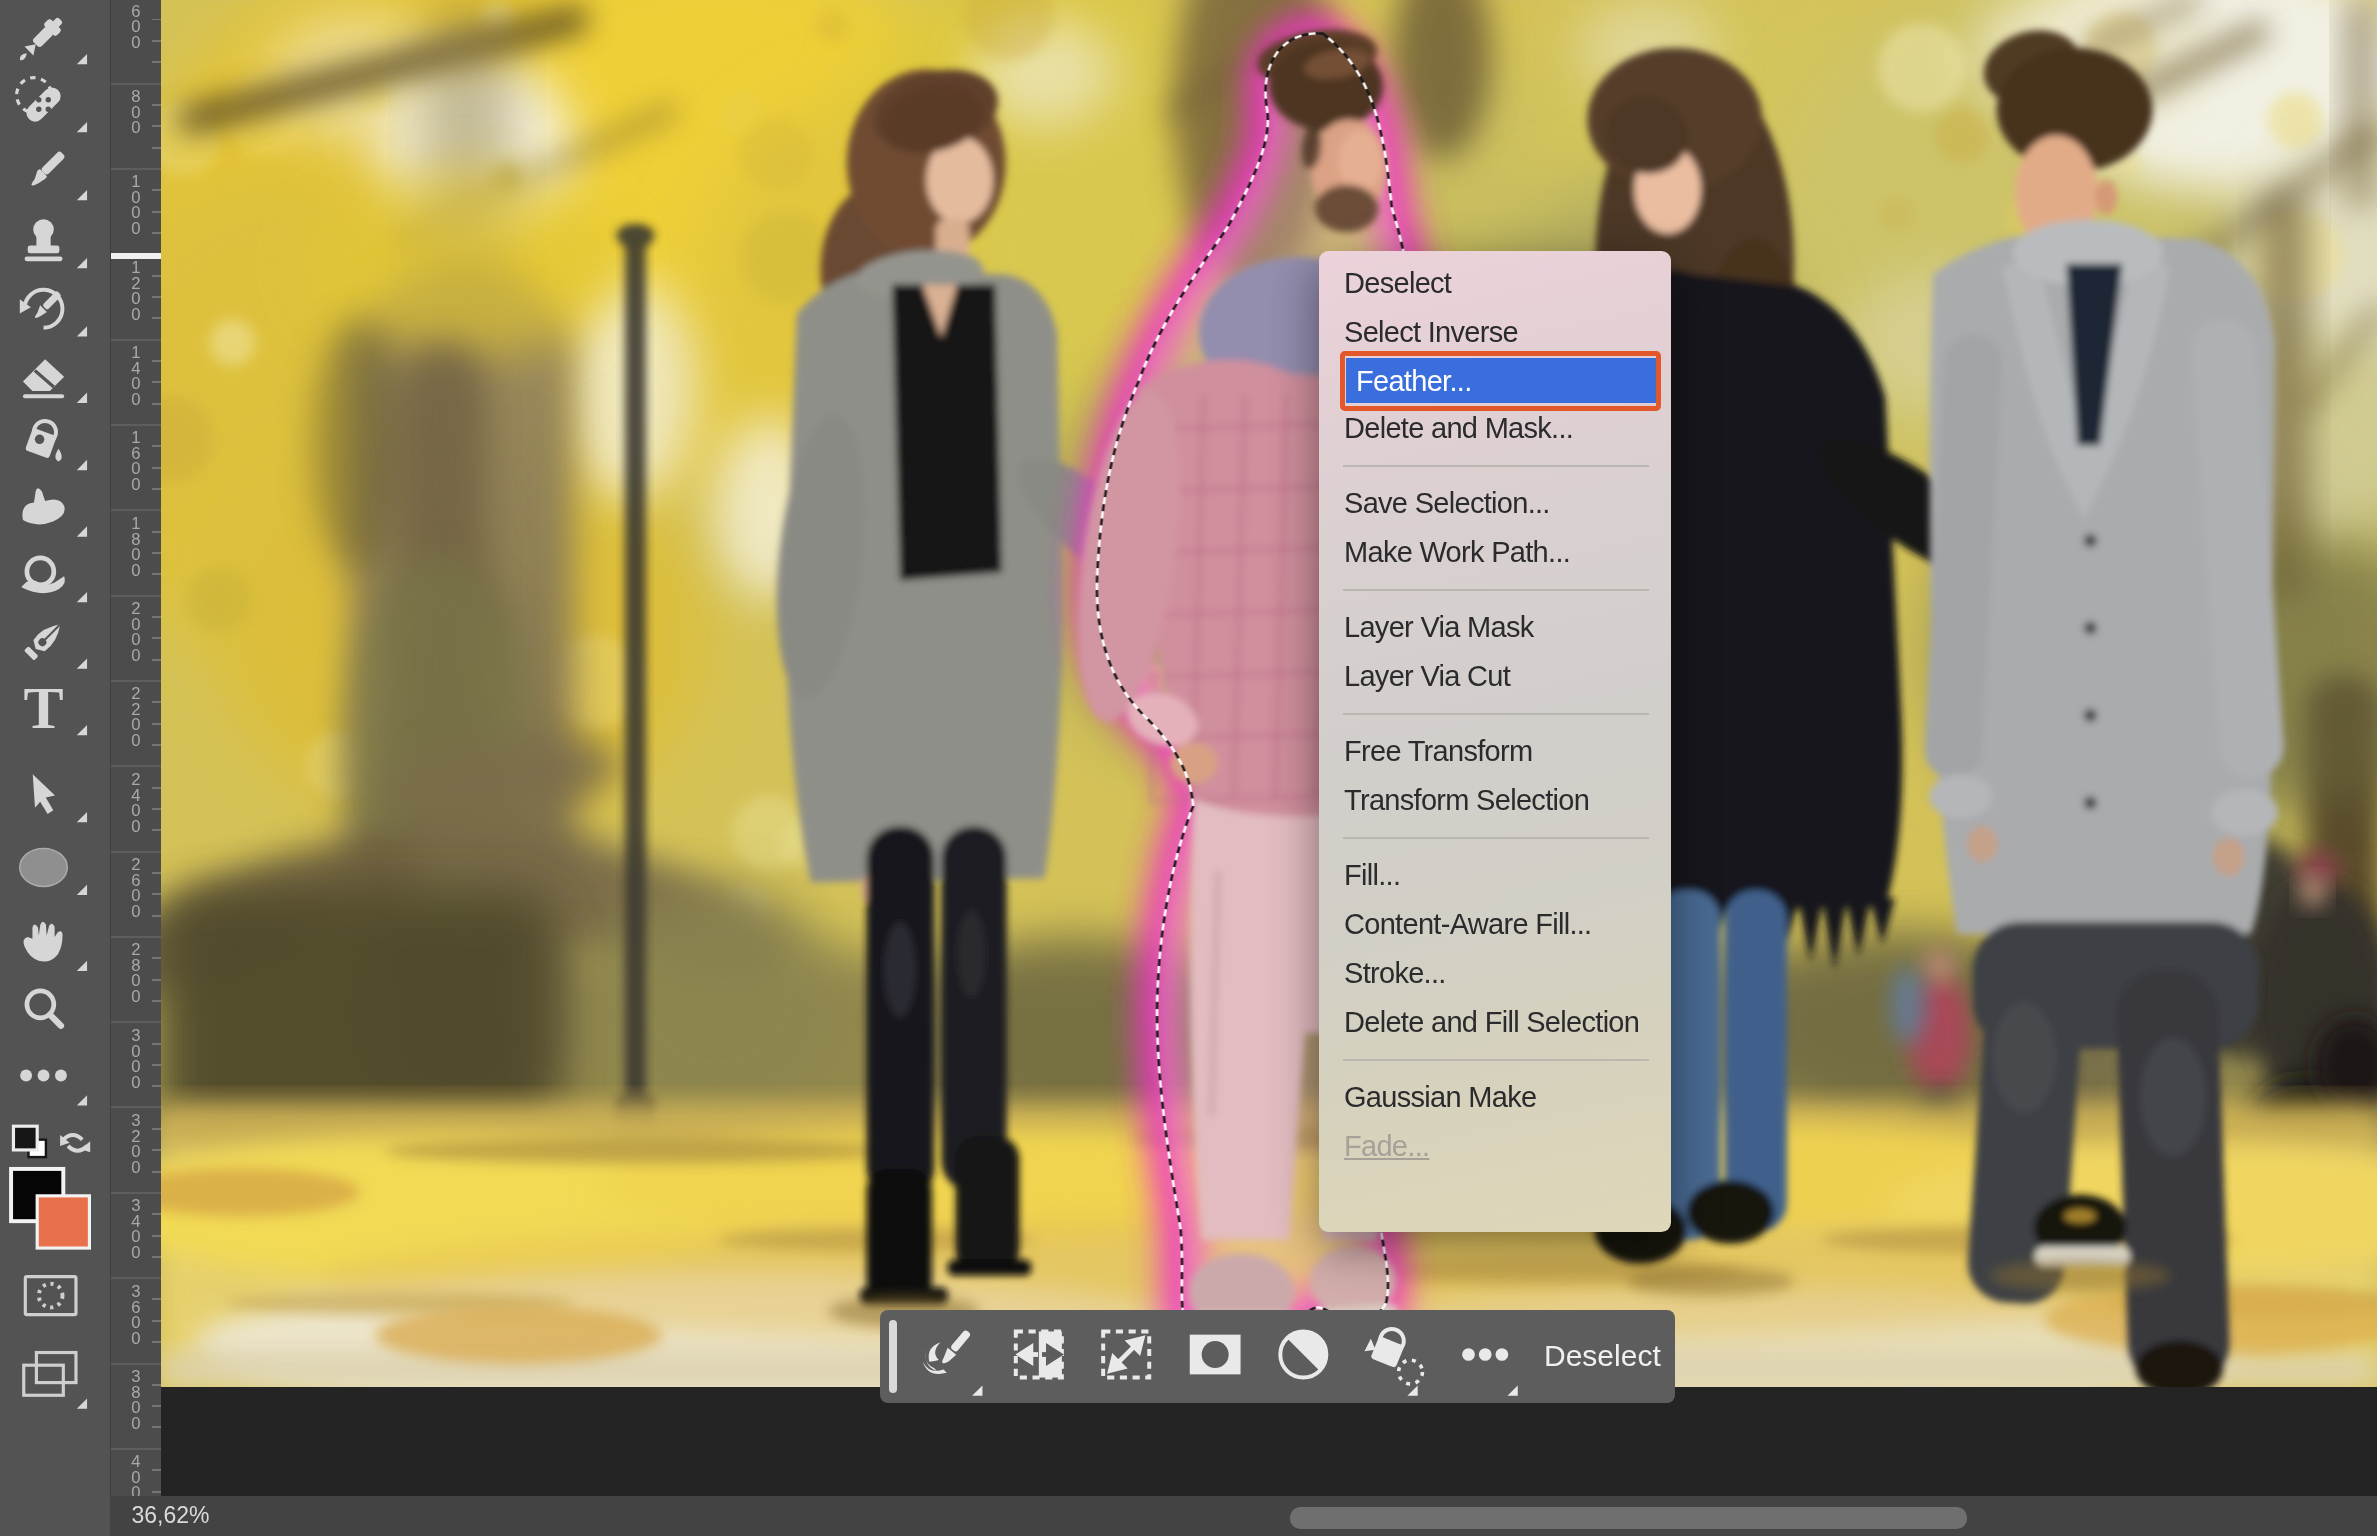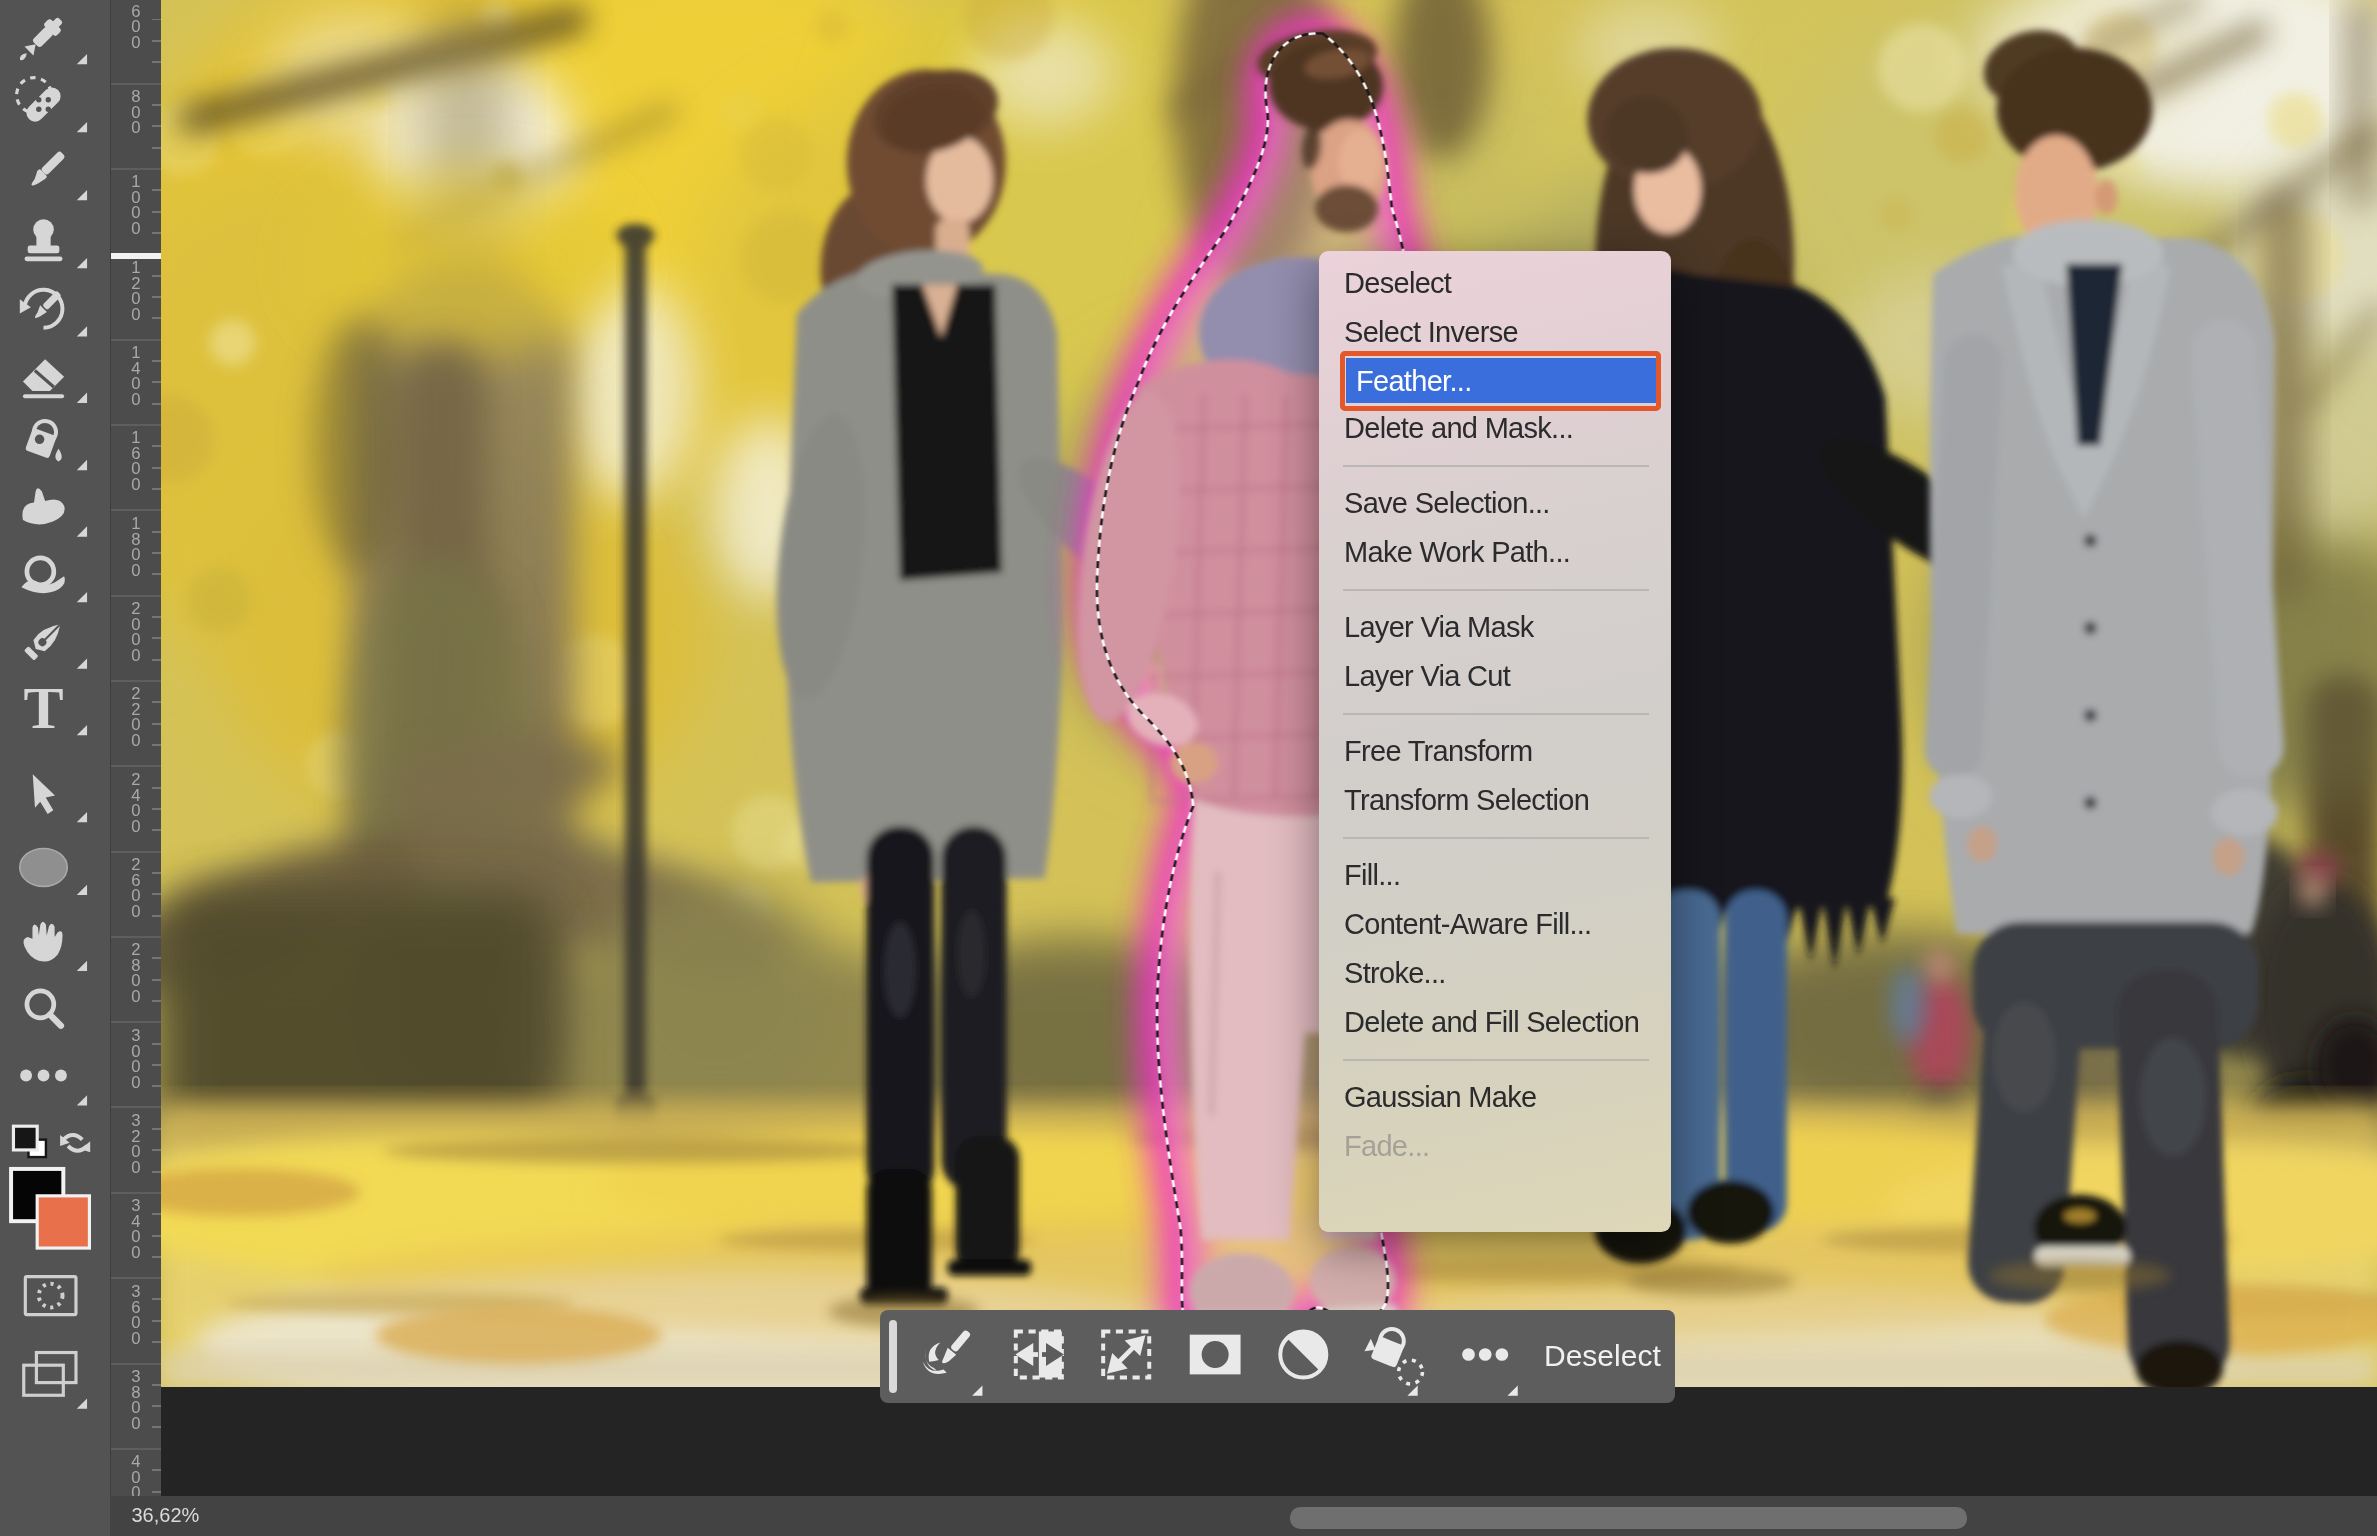--- a/index.html
+++ b/index.html
@@ -20,28 +20,28 @@
   #menu{left:1319px;top:251px;width:352px;height:981px;border-radius:9.5px;
         background:linear-gradient(168deg,#ecd2da 0%,#e3d0d4 14%,#d7d0cf 32%,#d2cecb 48%,#d2cfc6 66%,#d7d2bc 84%,#ded7b8 100%);
         box-shadow:0 14.3px 48px rgba(0,0,0,0.45);padding-top:8px;box-sizing:border-box;}
   .mi{height:49px;line-height:49px;padding-left:25px;font-size:29px;letter-spacing:-0.7px;color:#2b2b2d;white-space:nowrap;}
   .msep{height:26px;position:relative;}
   .msep div{position:absolute;top:12px;left:24px;right:22px;height:1.6px;background:#bab6b1;}
   #feather{position:relative;height:60px;margin:-6.4px 12px;}
   #feather .ob{position:absolute;left:8.7px;right:-2.4px;top:0;bottom:0;border:5.6px solid #e2582a;border-radius:4.8px;}
   #feather .bb{position:absolute;left:15px;right:3.2px;top:7.2px;bottom:7.2px;background:#3a6edd;}
   #feather .tx{position:absolute;left:25px;top:0;height:60px;line-height:60px;font-size:29px;letter-spacing:-0.7px;color:#ffffff;}
-  .grayed{color:#a5a199;}
+  .grayed{color:#a5a199;text-decoration:underline;}
   
   #bbar{left:880px;top:1310px;width:795px;height:93px;background:#5d5d5d;border-radius:8px;}
   #bhandle{position:absolute;left:8.7px;top:10.3px;width:8.7px;height:73px;background:#d9d9d9;border-radius:4.8px;}
   #bdesel{position:absolute;left:664px;top:0;height:93px;line-height:91px;font-size:30px;color:#f0f0f0;}
   
   #sbar{left:110px;top:1496px;width:2267px;height:41px;background:#434343;}
-  #szoom{position:absolute;left:21.5px;top:0;height:41px;line-height:39px;font-size:20px;color:#dadada;}
+  #szoom{position:absolute;left:21.5px;top:0;height:41px;line-height:39px;font-size:23px;color:#dadada;}
   #schip{position:absolute;left:140px;top:0;height:41px;background:#525252;line-height:39px;font-size:30px;padding:0 22px;color:#c9c9c9;}
   #sthumb{position:absolute;left:1180px;top:11px;width:677px;height:21.5px;background:#6f6f6f;border-radius:10.3px;}
 </style>
 </head>
 <body>
 <div class="abs" id="canvas"><svg width="2217" height="1387" viewBox="0 0 2790 1745">
       <defs>
         <filter id="b40" x="-40%" y="-40%" width="180%" height="180%">
           <feGaussianBlur stdDeviation="40"></feGaussianBlur>
         </filter>

